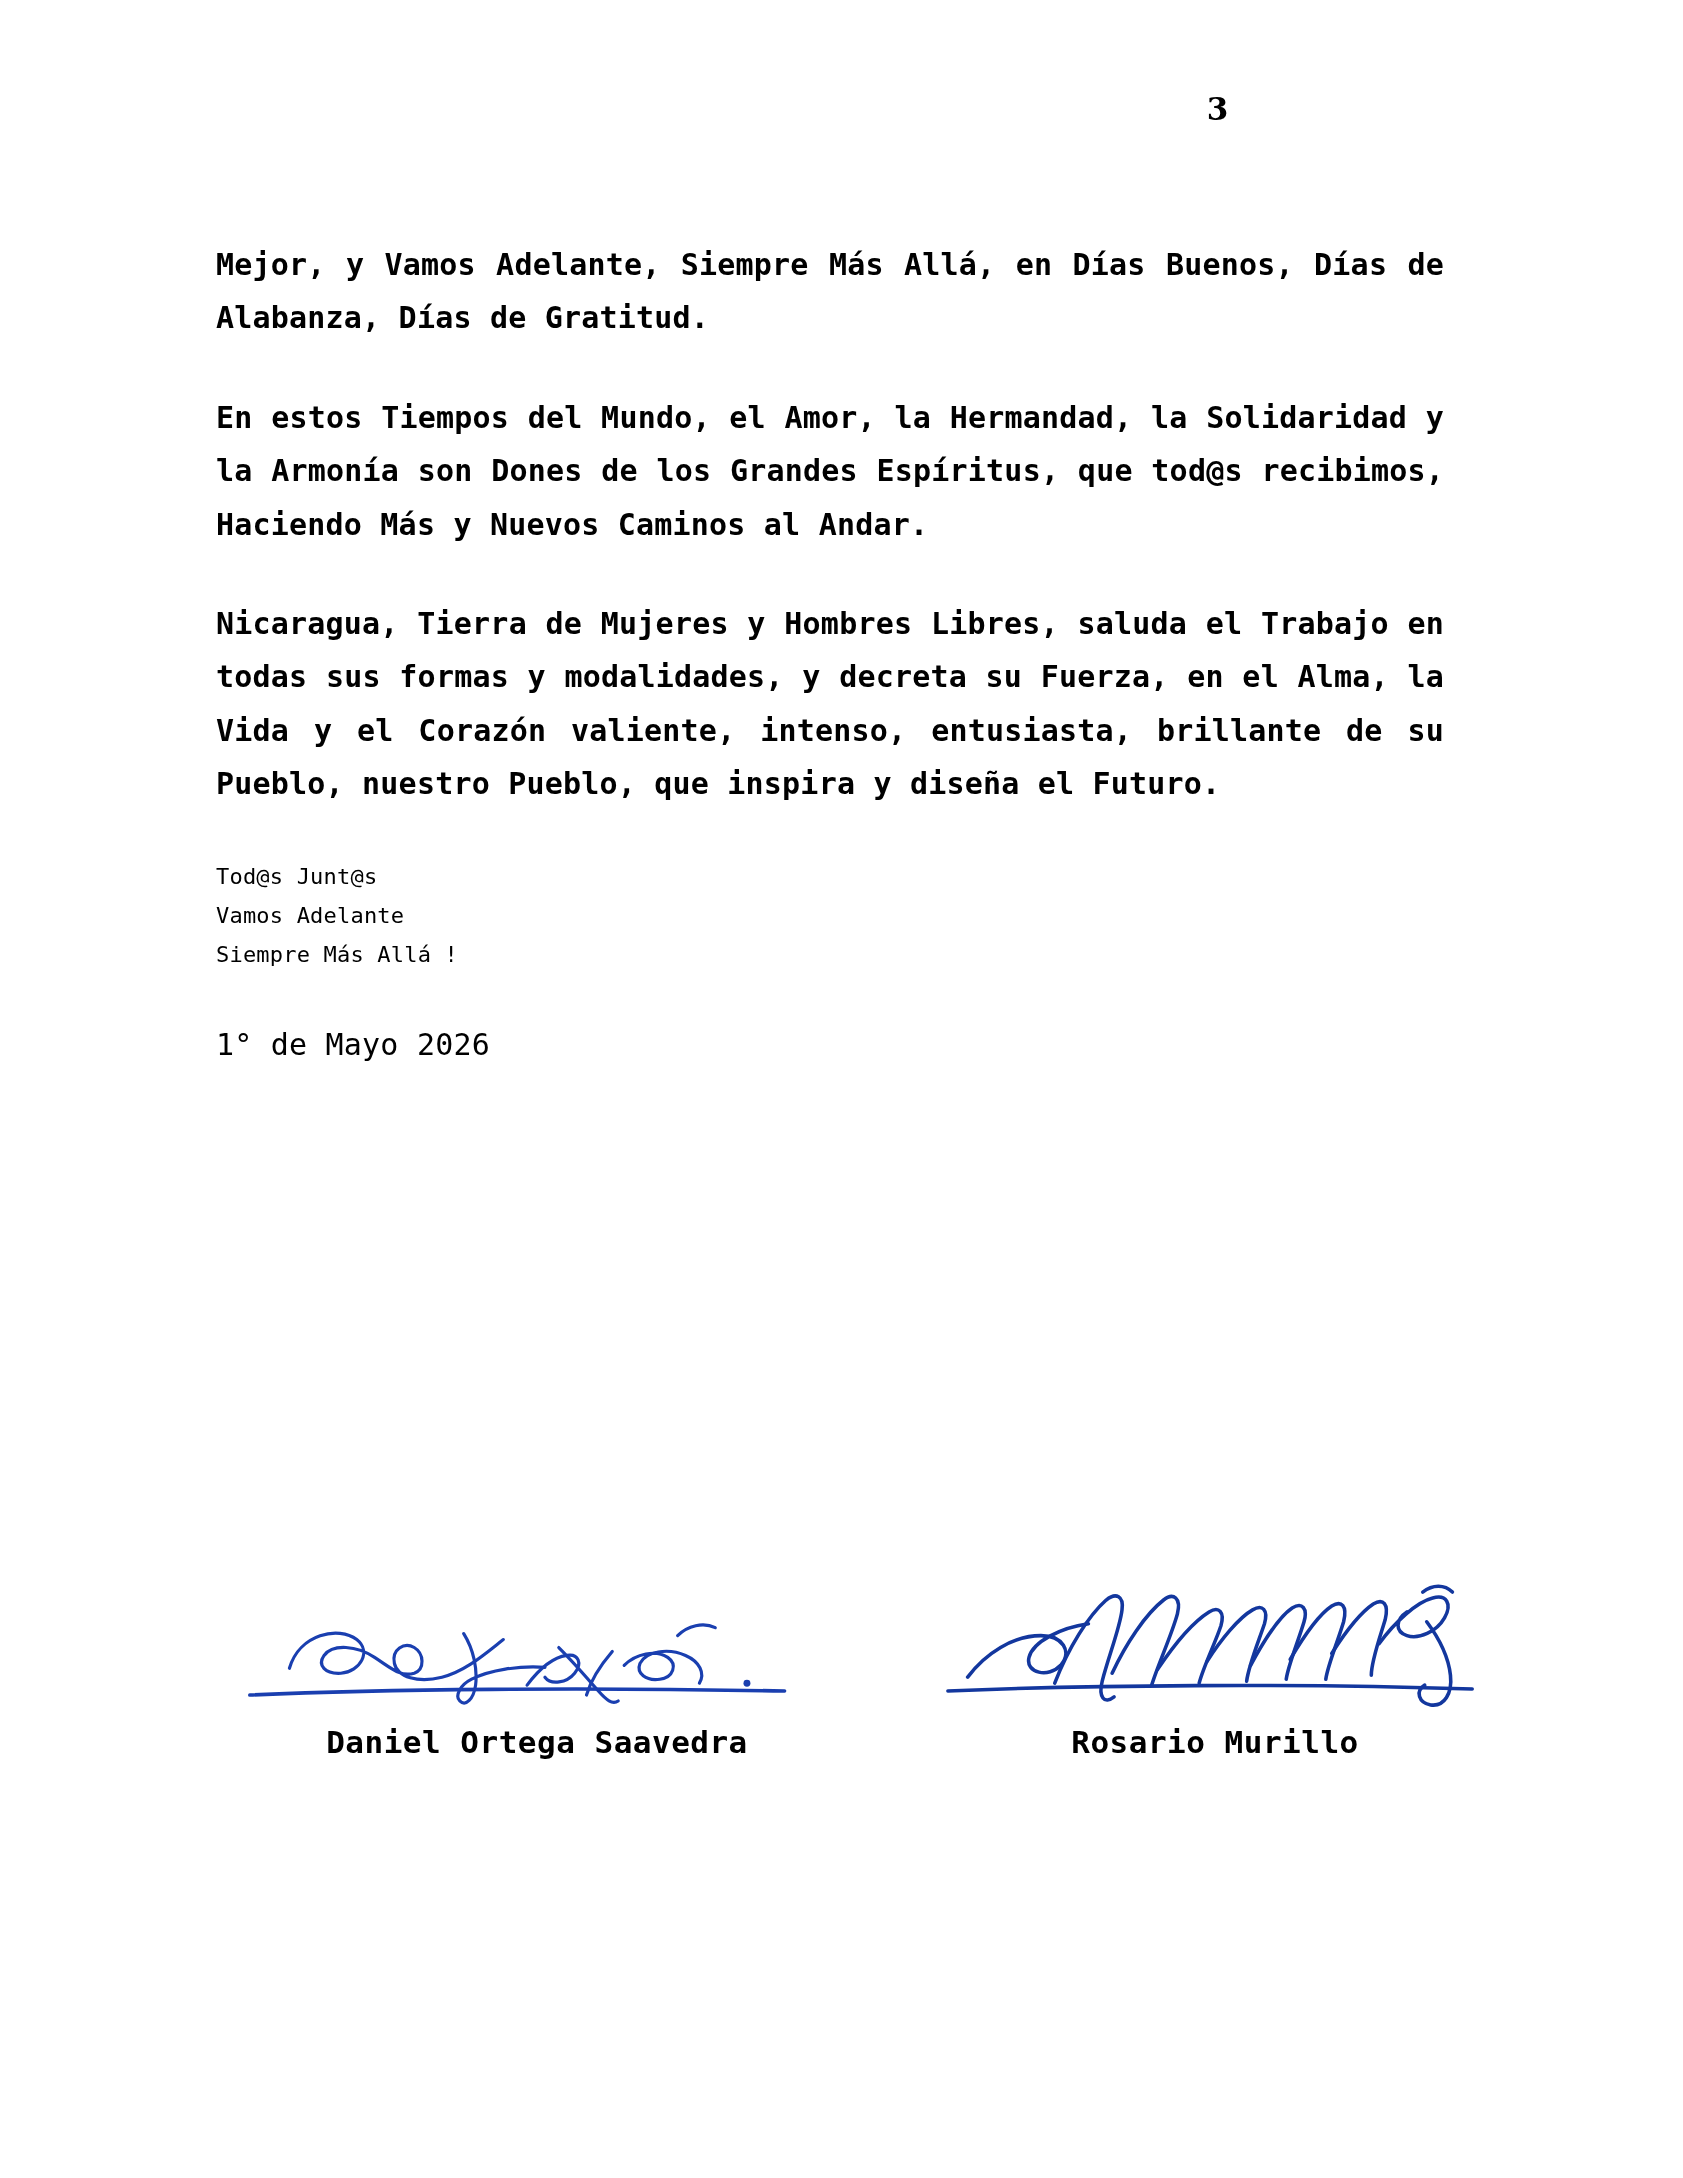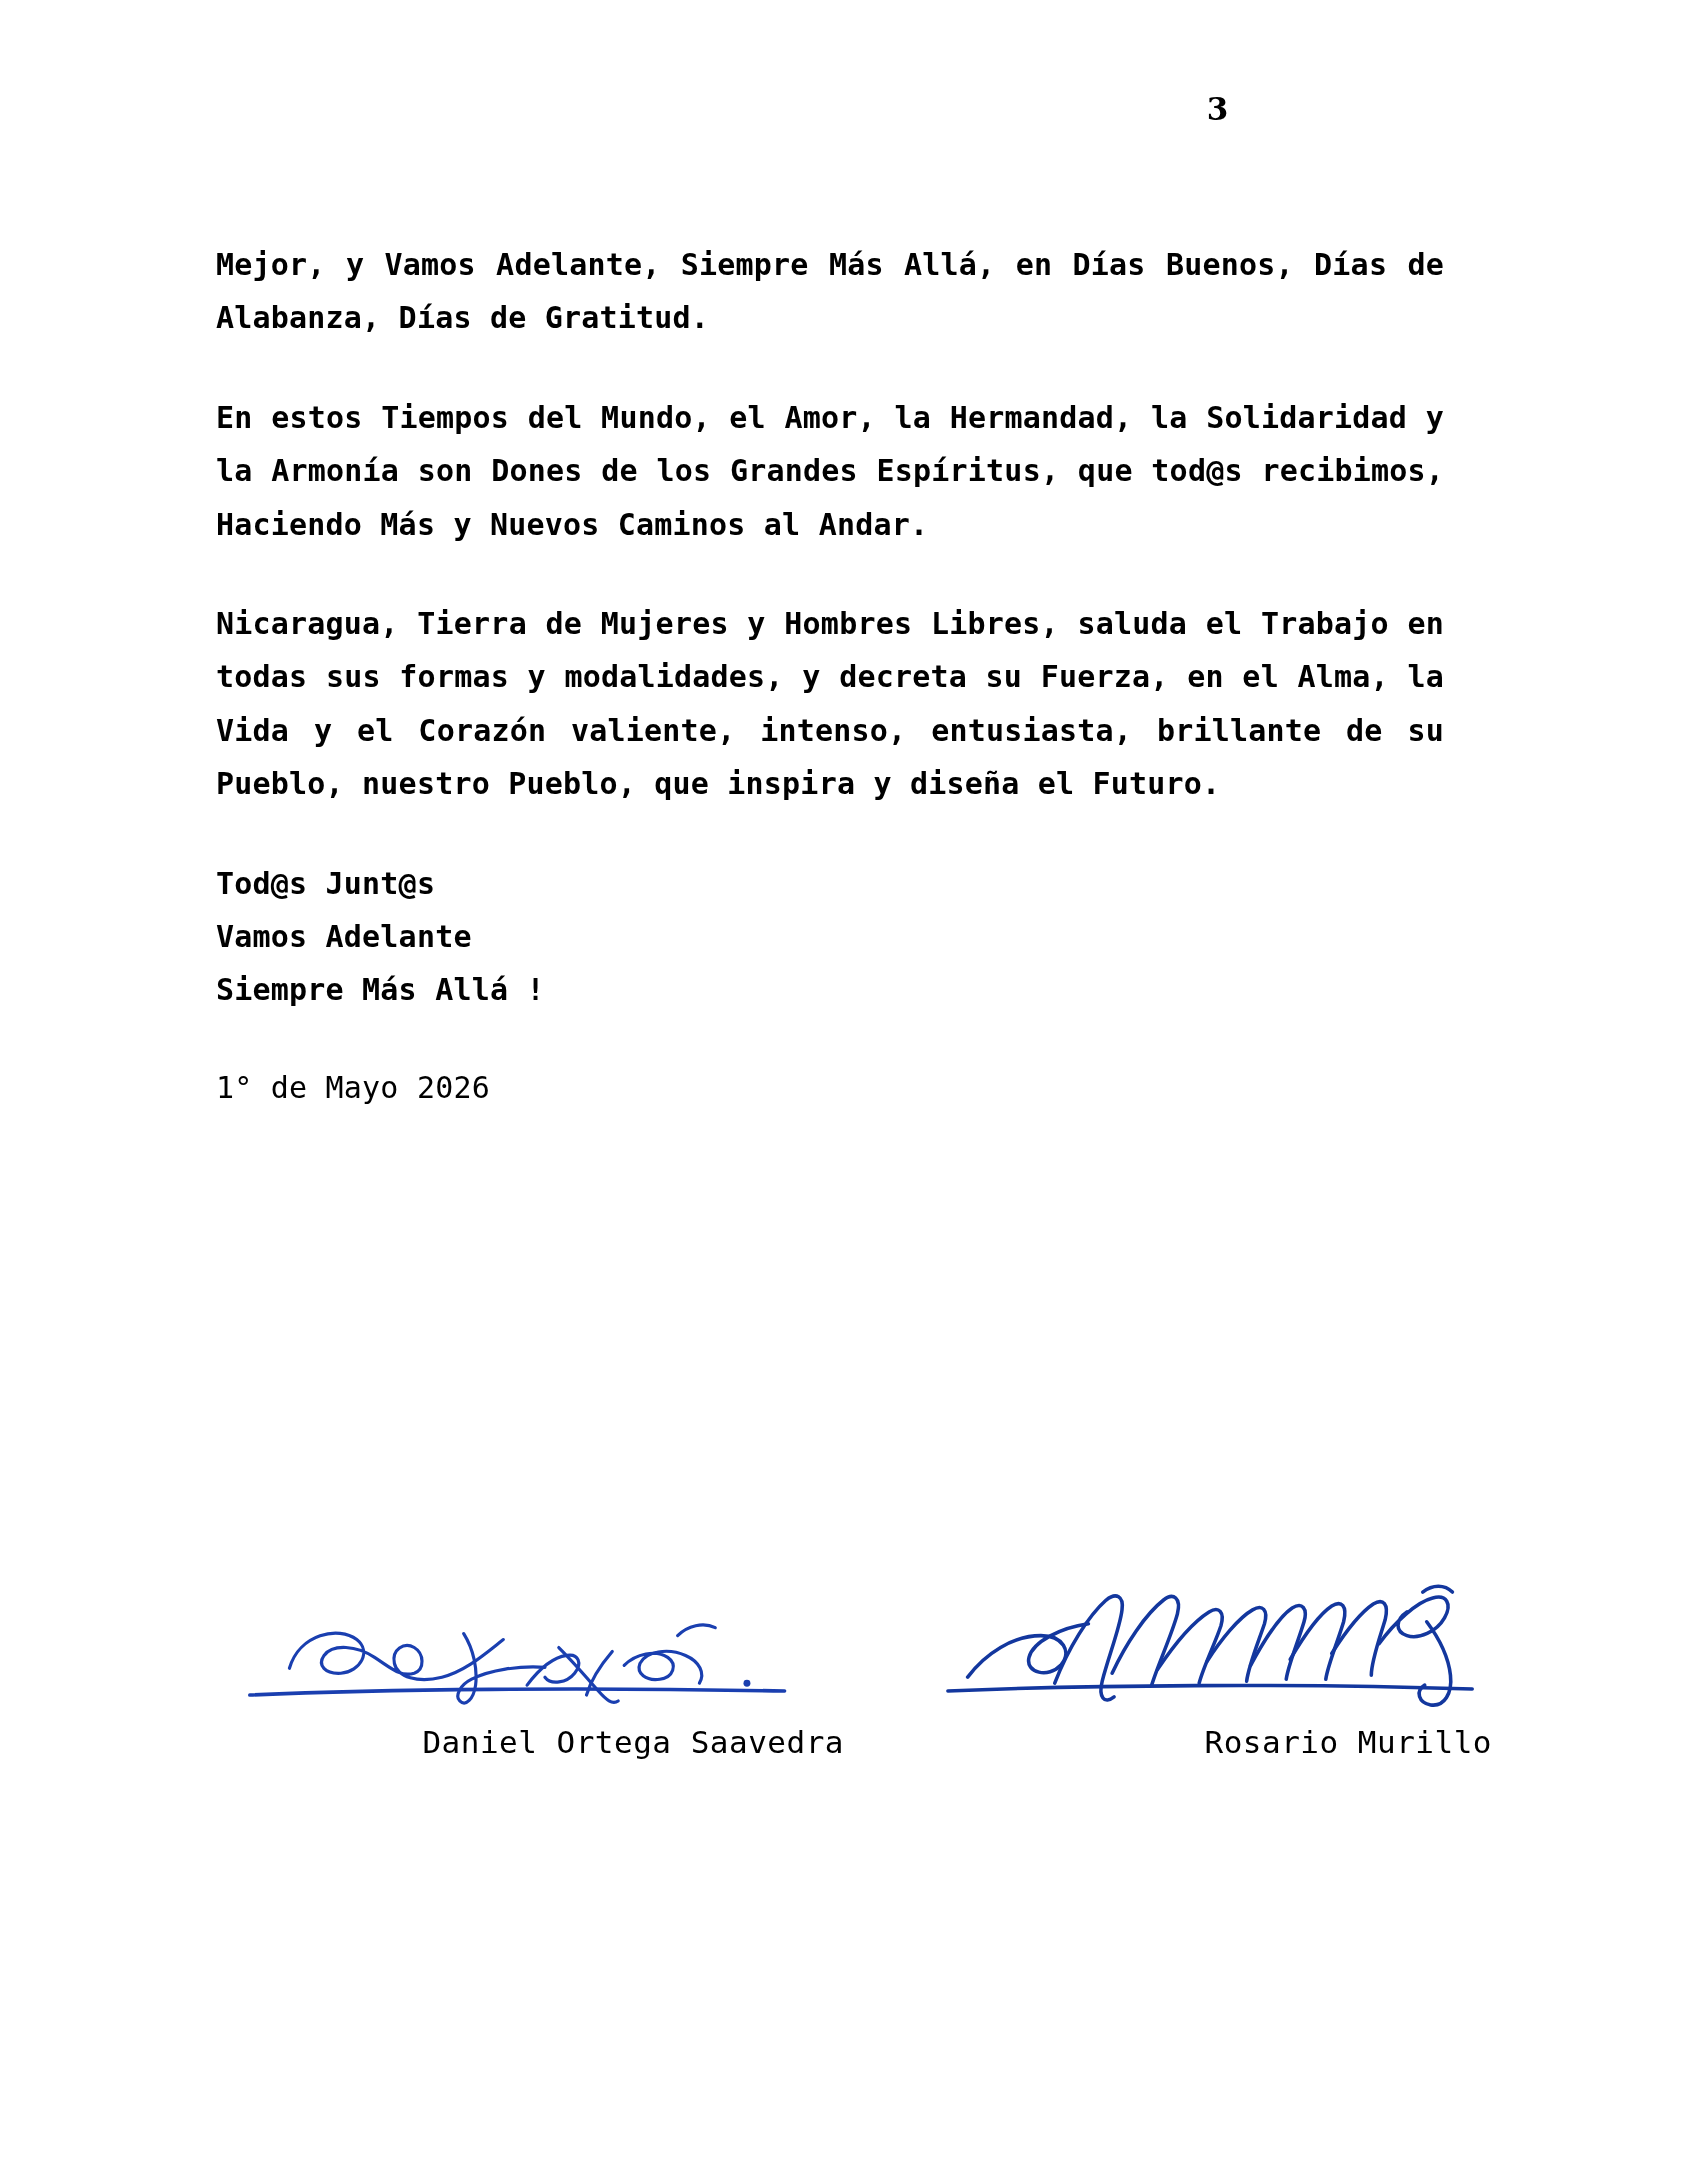--- a/index.html
+++ b/index.html
@@ -52,23 +52,23 @@
     font-weight: bold;
     text-align: justify;
     text-justify: inter-word;
     letter-spacing: 0.2px;
   }
 
   .block-lines {
     margin: 0 0 44px 0;
   }
   .block-lines div {
-    font-size: 30px;
+    font-size: 22px;
     line-height: 1.78;
-    font-weight: bold;
+    font-weight: normal;
     letter-spacing: 0.2px;
   }
 
   .date-line {
     font-size: 30px;
     font-weight: normal;
     line-height: 1.78;
     letter-spacing: 0.2px;
     margin: 0 0 20px 0;
   }
@@ -94,23 +94,23 @@
     position: absolute;
     top: 0;
     left: 0;
   }
 
   .sig-name {
     position: absolute;
     top: 150px;
     left: 0;
     width: 100%;
-    text-align: right;
+    text-align: center;
     font-size: 31px;
-    font-weight: normal;
+    font-weight: bold;
     letter-spacing: 0.5px;
   }
   .sig-block.right .sig-name { top: 150px; }
 </style>
 </head>
 <body>
 
 <div class="page">
 
   <div class="page-number">3</div>

